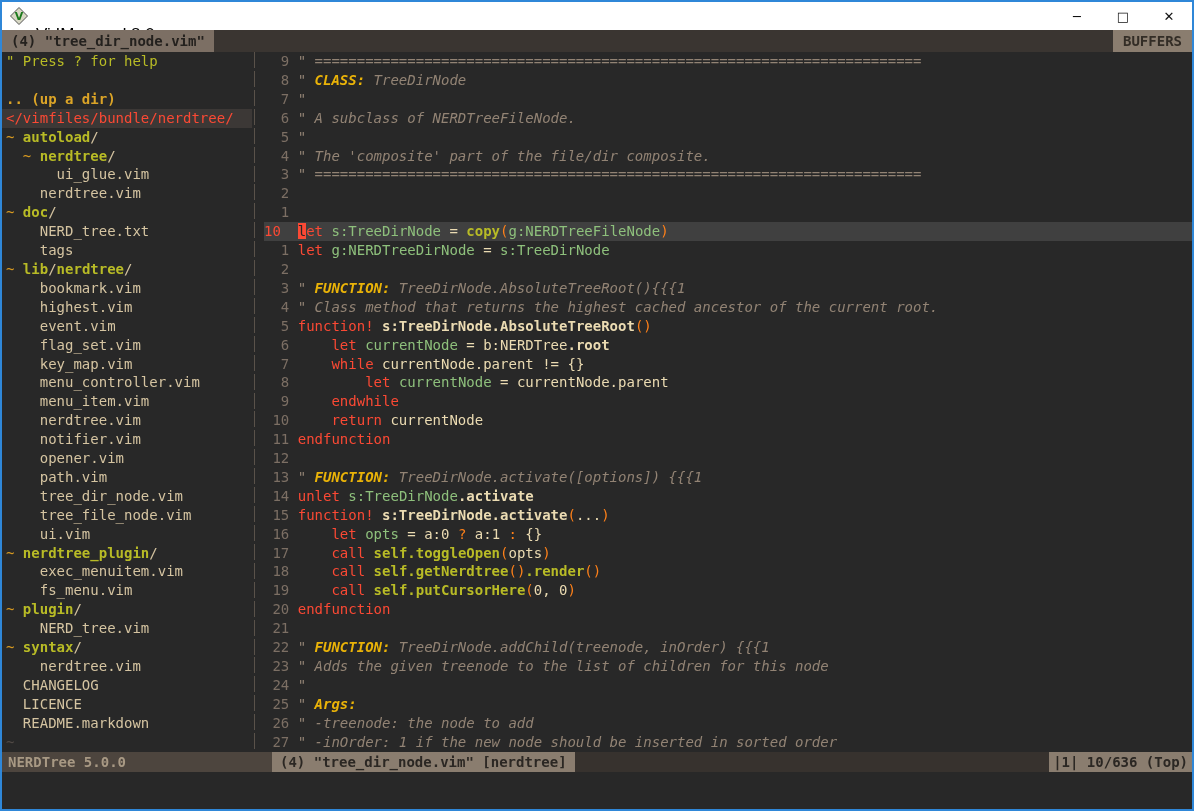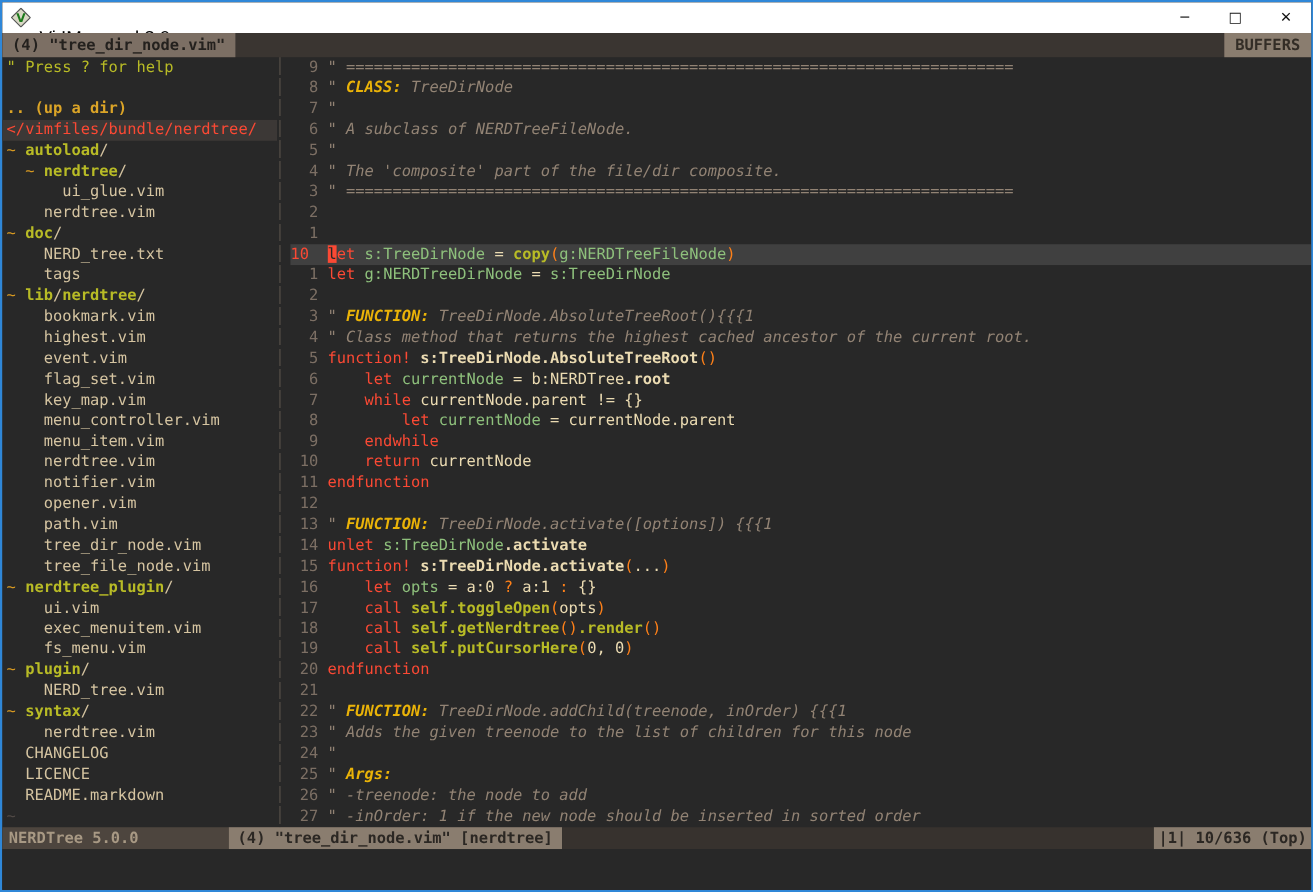--- a/index.html
+++ b/index.html
@@ -47,21 +47,21 @@
   .sg-id { color:#8ec07c; }
   .sg-fn { color:#b8bb26; font-weight:bold; }
   .sg-m  { color:#ebdbb2; font-weight:bold;text-align:center; }
   .sg-p  { color:#fe8019; }
   .sg-t  { color:#ebdbb2; }
   .sg-c  { color:#928374; font-style:italic; }
   .sg-cb { color:#eab308; font-style:italic; font-weight:bold; }
   .sg-cur{ background:#fb4934; color:#282828; }
   
   .statusline { height:20px; display:flex; font-size:14px; line-height:20px; flex:0 0 auto; white-space:pre; }
-  .sl-left { width:206px; background:#4d453e; color:#a89984; font-weight:bold; padding-left:6px; }
+  .sl-left { width:270px; background:#4d453e; color:#a89984; font-weight:bold; padding-left:6px; }
   .sl-file { background:#8a7d6f; color:#2b2723; font-weight:bold; padding:0 8px; }
   .sl-fill { flex:1; background:#37322e; }
   .sl-flags { background:#37322e; color:#d5c4a1; padding:0 10px; }
   .sl-pos { background:#8a7d6f; color:#2b2723; font-weight:bold; padding:0 4px; }
   
   .cmdline { flex:1; background:#282828; }
 </style>
 </head>
 <body>
 
@@ -106,22 +106,22 @@
         <div class="row"><span class="sg-file">    flag_set.vim</span></div>
         <div class="row"><span class="sg-file">    key_map.vim</span></div>
         <div class="row"><span class="sg-file">    menu_controller.vim</span></div>
         <div class="row"><span class="sg-file">    menu_item.vim</span></div>
         <div class="row"><span class="sg-file">    nerdtree.vim</span></div>
         <div class="row"><span class="sg-file">    notifier.vim</span></div>
         <div class="row"><span class="sg-file">    opener.vim</span></div>
         <div class="row"><span class="sg-file">    path.vim</span></div>
         <div class="row"><span class="sg-file">    tree_dir_node.vim</span></div>
         <div class="row"><span class="sg-file">    tree_file_node.vim</span></div>
+        <div class="row"><span class="sg-file">    ui.vim</span></div>
         <div class="row"><span class="sg-tl">~ </span><span class="sg-dir">nerdtree_plugin</span><span class="sg-sl">/</span></div>
-        <div class="row"><span class="sg-file">    ui.vim</span></div>
         <div class="row"><span class="sg-file">    exec_menuitem.vim</span></div>
         <div class="row"><span class="sg-file">    fs_menu.vim</span></div>
         <div class="row"><span class="sg-tl">~ </span><span class="sg-dir">plugin</span><span class="sg-sl">/</span></div>
         <div class="row"><span class="sg-file">    NERD_tree.vim</span></div>
         <div class="row"><span class="sg-tl">~ </span><span class="sg-dir">syntax</span><span class="sg-sl">/</span></div>
         <div class="row"><span class="sg-file">    nerdtree.vim</span></div>
         <div class="row"><span class="sg-file">  CHANGELOG</span></div>
         <div class="row"><span class="sg-file">  LICENCE</span></div>
         <div class="row"><span class="sg-file">  README.markdown</span></div>
         <div class="row"><span class="sg-dim">~</span></div>

